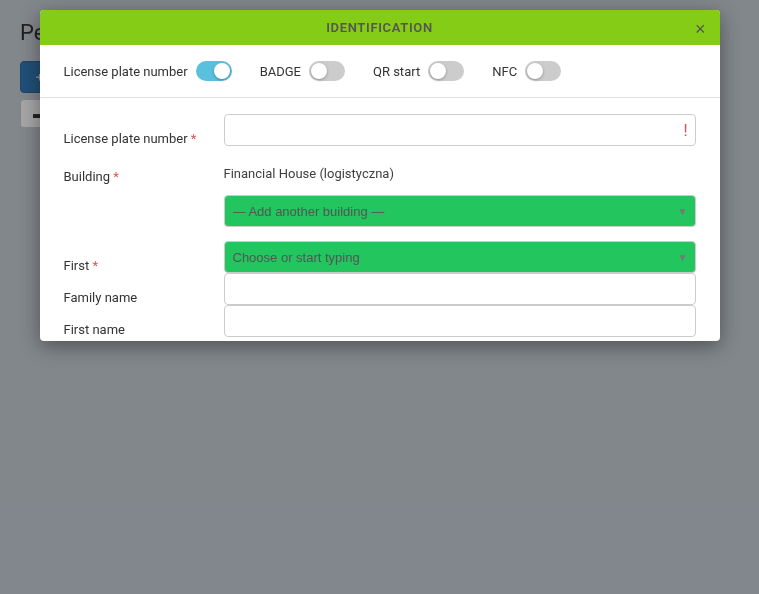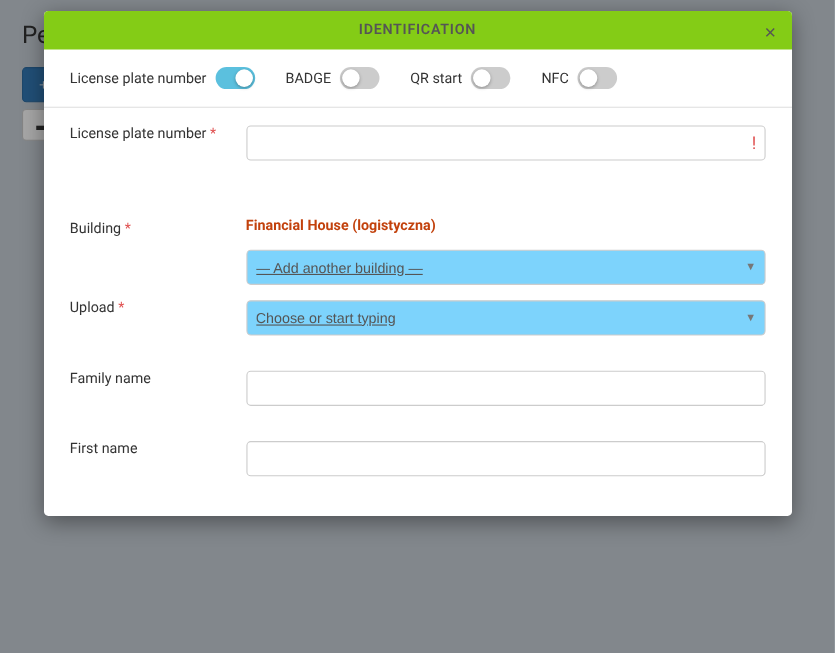--- a/index.html
+++ b/index.html
@@ -170,22 +170,22 @@
       left: 2px;
     }
 
     
     .form-section {
       padding: 16px 24px;
     }
 
     .form-row {
       display: flex;
-      align-items: flex-start;
-      margin-bottom: 32px;
+      align-items: flex-end;
+      margin-bottom: 0;
     }
 
     .form-label {
       width: 160px;
       font-size: 13px;
       color: #333;
       flex-shrink: 0;
     }
 
     .required {
@@ -221,42 +221,41 @@
       font-size: 16px;
     }
 
     
     .badge-section {
       padding: 4px 24px;
     }
 
     .building-info {
       font-size: 13px;
-      color: #c2410c;
-      font-weight: 700;
+      color: #404040;
+      font-weight: 400;
       margin-bottom: 8px;
     }
 
     .select-wrapper {
       position: relative;
       flex: 1;
     }
 
     .select-wrapper select {
       appearance: none;
       width: 100%;
       height: 32px;
       border: 1px solid #ccc;
       border-radius: 4px;
       padding: 4px 28px 4px 8px;
       font-size: 13px;
-      background: #7dd3fc;
+      background: #22c55e;
       cursor: pointer;
       color: #555;
-      text-decoration: underline;
     }
 
     .select-arrow {
       position: absolute;
       right: 8px;
       top: 50%;
       transform: translateY(-50%);
       pointer-events: none;
       color: #777;
       font-size: 10px;
@@ -389,21 +388,21 @@
             <select>
               <option>— Add another building —</option>
             </select>
             <span class="select-arrow">▼</span>
           </div>
         </div>
       </div>
 
       <div class="form-row">
         <label class="form-label">
-          <span>Upload</span>
+          <span>First</span>
           <span class="required"> *</span>
         </label>
         <div class="select-wrapper">
           <select>
             <option>Choose or start typing</option>
           </select>
           <span class="select-arrow">▼</span>
         </div>
       </div>
 

